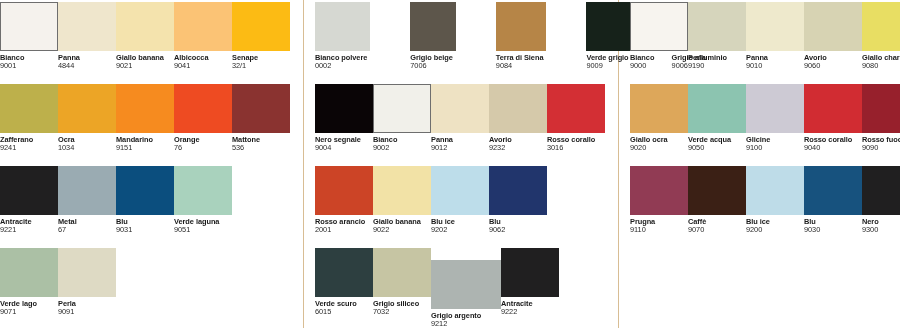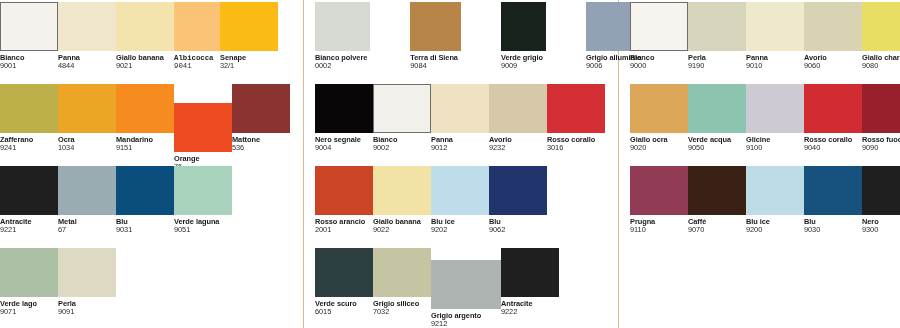--- a/index.html
+++ b/index.html
@@ -89,21 +89,21 @@
             <span class="cap-code">4844</span>
           </div>
         </div>
         <div class="swatch-cell" style="width: 58px;">
           <div class="chip" title="Giallo banana 9021" style="height: 49px; background: rgb(244, 227, 173);"></div>
           <div class="caption">
             <span class="cap-name">Giallo banana</span>
             <span class="cap-code">9021</span>
           </div>
         </div>
-        <div class="swatch-cell" style="width: 46px; font-family: Liberation Mono, monospace;">
+        <div class="swatch-cell" style="width: 58px;">
           <div class="chip" title="Albicocca 9041" style="height: 49px; background: rgb(251, 195, 117);"></div>
           <div class="caption">
             <span class="cap-name">Albicocca</span>
             <span class="cap-code">9041</span>
           </div>
         </div>
         <div class="swatch-cell" style="width: 58px;">
           <div class="chip" title="Senape 32/1" style="height: 49px; background: rgb(252, 187, 20);"></div>
           <div class="caption">
             <span class="cap-name">Senape</span>
@@ -126,21 +126,21 @@
             <span class="cap-code">1034</span>
           </div>
         </div>
         <div class="swatch-cell" style="width: 58px;">
           <div class="chip" title="Mandarino 9151" style="height: 49px; background: rgb(246, 139, 31);"></div>
           <div class="caption">
             <span class="cap-name">Mandarino</span>
             <span class="cap-code">9151</span>
           </div>
         </div>
-        <div class="swatch-cell" style="width: 58px; margin-top: 19px;">
+        <div class="swatch-cell" style="width: 58px;">
           <div class="chip" title="Orange 76" style="height: 49px; background: rgb(238, 75, 34);"></div>
           <div class="caption">
             <span class="cap-name">Orange</span>
             <span class="cap-code">76</span>
           </div>
         </div>
         <div class="swatch-cell" style="width: 58px;">
           <div class="chip" title="Mattone 536" style="height: 49px; background: rgb(138, 51, 48);"></div>
           <div class="caption">
             <span class="cap-name">Mattone</span>
@@ -201,20 +201,27 @@
     <div class="column" style="width: 290px;">
       <div class="row" style="height: 82px; gap: 40px;">
         <div class="swatch-cell" style="width: 58px;">
           <div class="chip" title="Bianco polvere 0002" style="height: 49px; background: rgb(214, 216, 210);"></div>
           <div class="caption">
             <span class="cap-name">Bianco polvere</span>
             <span class="cap-code">0002</span>
           </div>
         </div>
         <div class="swatch-cell" style="width: 58px;">
+          <div class="chip" title="Grigio beige 7006" style="height: 49px; background: rgb(93, 86, 75);"></div>
+          <div class="caption">
+            <span class="cap-name">Grigio beige</span>
+            <span class="cap-code">7006</span>
+          </div>
+        </div>
+        <div class="swatch-cell" style="width: 58px;">
           <div class="chip" title="Terra di Siena 9084" style="height: 49px; background: rgb(182, 133, 71);"></div>
           <div class="caption">
             <span class="cap-name">Terra di Siena</span>
             <span class="cap-code">9084</span>
           </div>
         </div>
         <div class="swatch-cell" style="width: 58px;">
           <div class="chip" title="Verde grigio 9009" style="height: 49px; background: rgb(22, 34, 26);"></div>
           <div class="caption">
             <span class="cap-name">Verde grigio</span>

